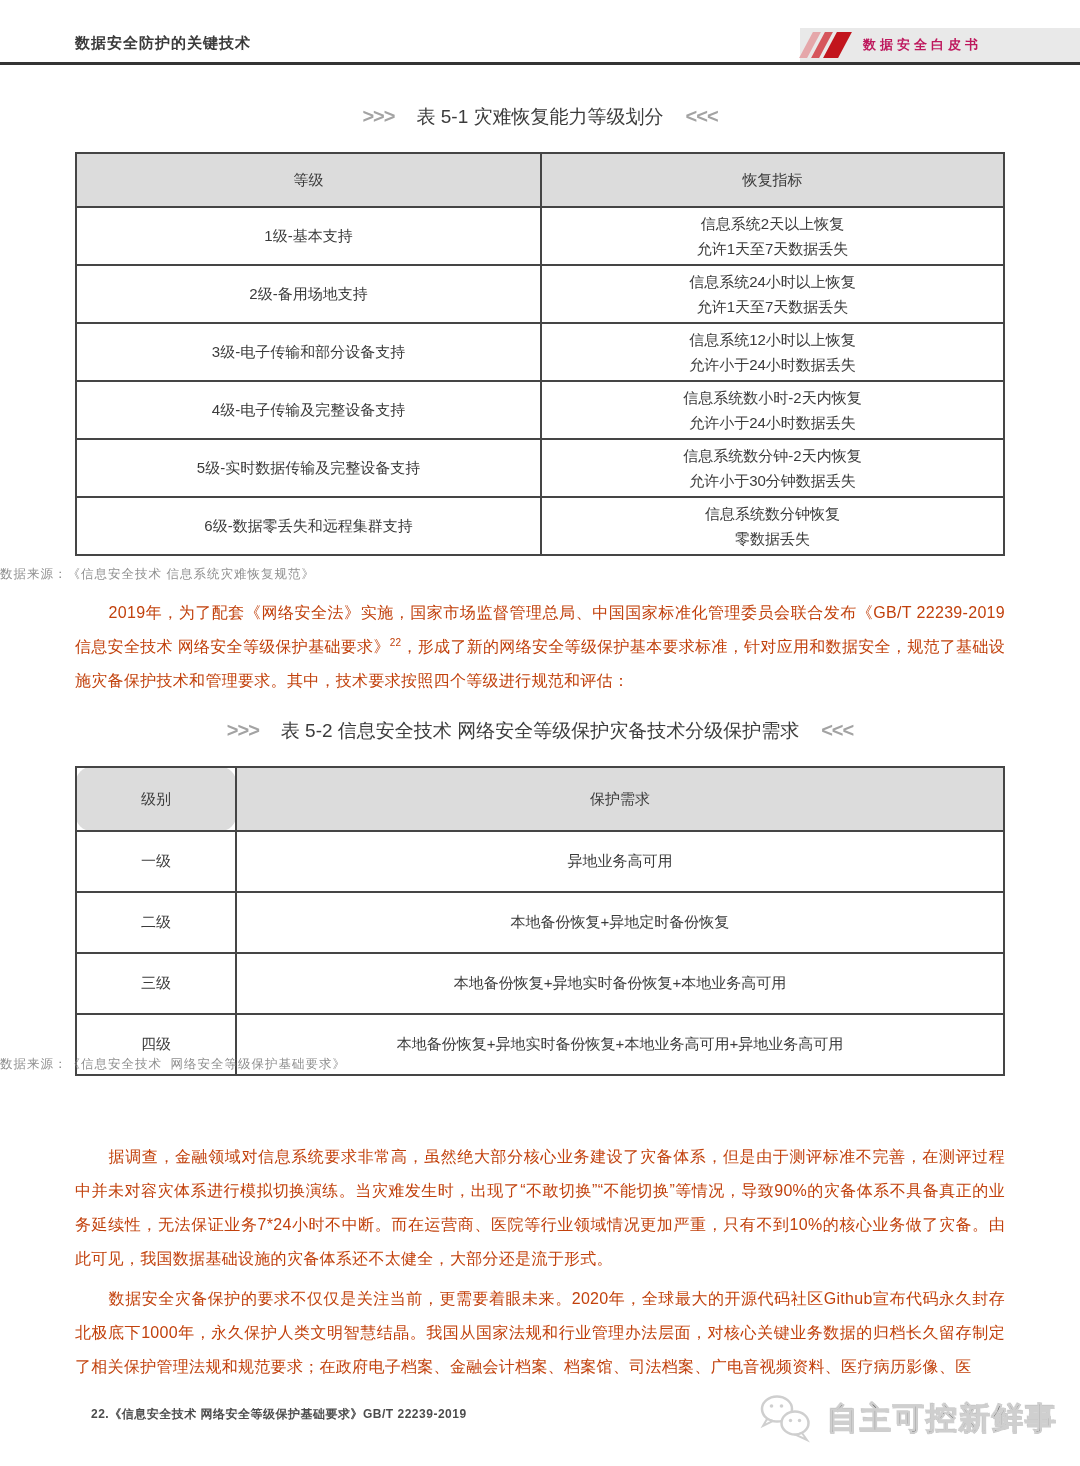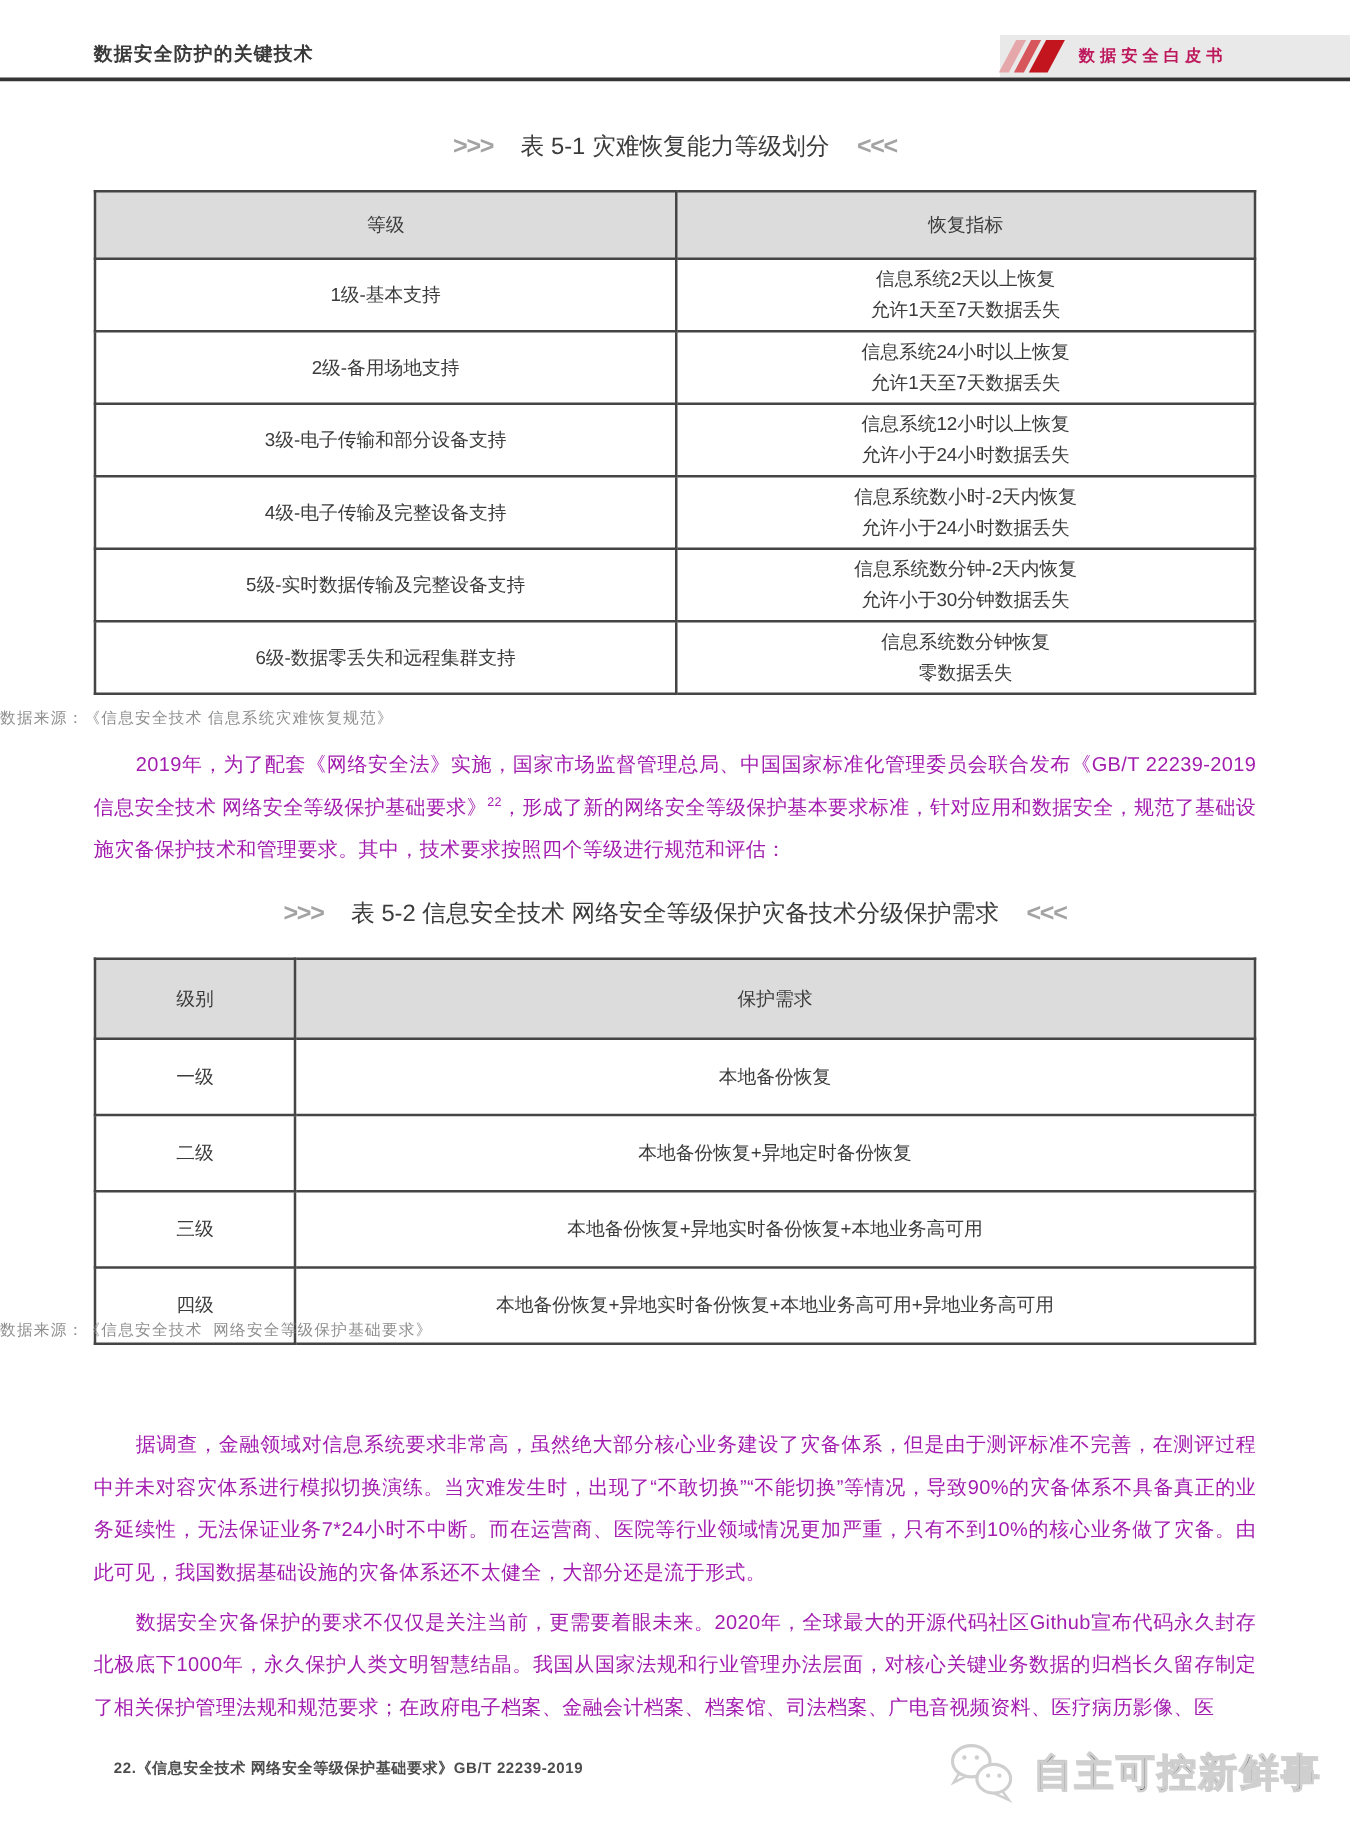--- a/index.html
+++ b/index.html
@@ -57,35 +57,35 @@
     font-size:15px; color:#3b3b3b; font-weight:400; padding:0 6px;
   }
   .tbl th { background:#dcdcdc; }
   #table1 { top:152px; }
   #table1 th { height:54px; }
   #table1 td { height:58px; }
   #table1 .c1 { width:465px; }
   #table2 { top:766px; }
   #table2 th { height:64px; }
   #table2 td { height:61px; }
-  #table2 .c1 { width:160px; }
+  #table2 .c1 { width:160px;border-radius:15px; }
   .metric div { line-height:25px; }
 
   
   .src {
     position:absolute; left:0; width:1080px; text-align:left;
     font-size:12.5px; color:#8f8f8f; letter-spacing:1px;
   }
   #source1 { top:566px; }
   #source2 { top:1056px;font-family:Liberation Mono, monospace; }
 
   
   .para {
     position:absolute; left:75px; width:930px;
-    font-size:16px; line-height:34px; color:#a21caf;
+    font-size:16px; line-height:34px; color:#c2410c;
     text-align:justify; text-indent:2.1em; letter-spacing:0.3px;
   }
   #para1 { top:596px; }
   #para2 { top:1140px; }
   #para3 { top:1282px; }
   .para sup { font-size:10px; vertical-align:super; line-height:0; }
 
   
   .footnote {
     position:absolute; left:91px; top:1406px;
@@ -185,21 +185,21 @@
   </div>
 
   <table class="tbl" id="table2">
     <tbody>
         <tr>
       <th class="c1">级别</th>
       <th>保护需求</th>
     </tr>
     <tr>
       <td class="c1">一级</td>
-      <td>本地备份恢复</td>
+      <td>异地业务高可用</td>
     </tr>
     <tr>
       <td class="c1">二级</td>
       <td>本地备份恢复+异地定时备份恢复</td>
     </tr>
     <tr>
       <td class="c1">三级</td>
       <td>本地备份恢复+异地实时备份恢复+本地业务高可用</td>
     </tr>
     <tr>

